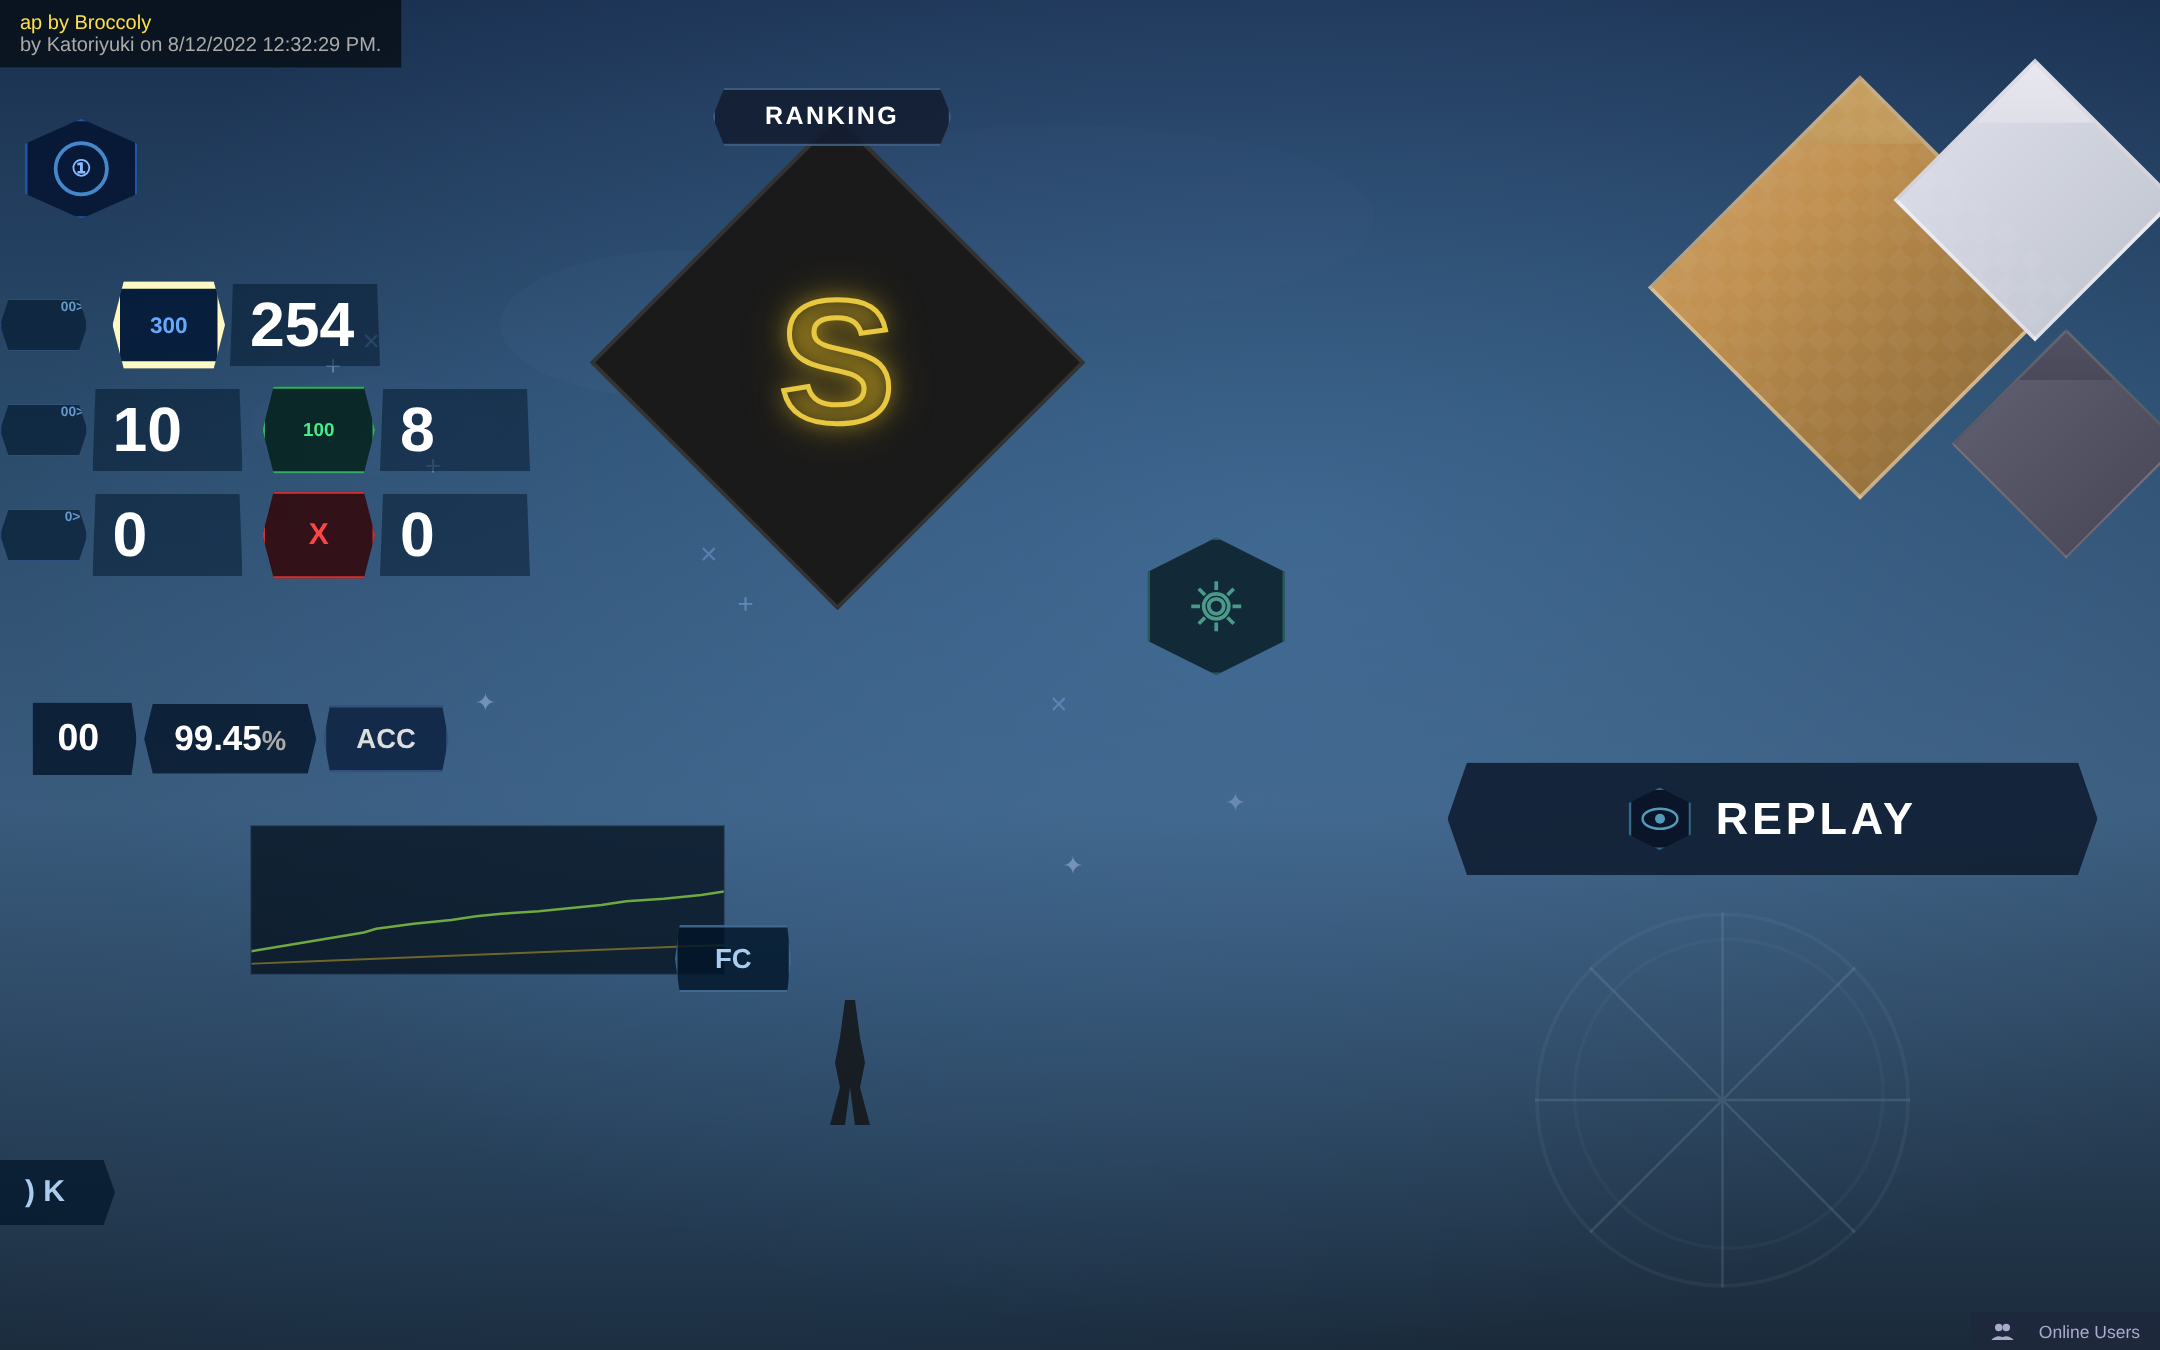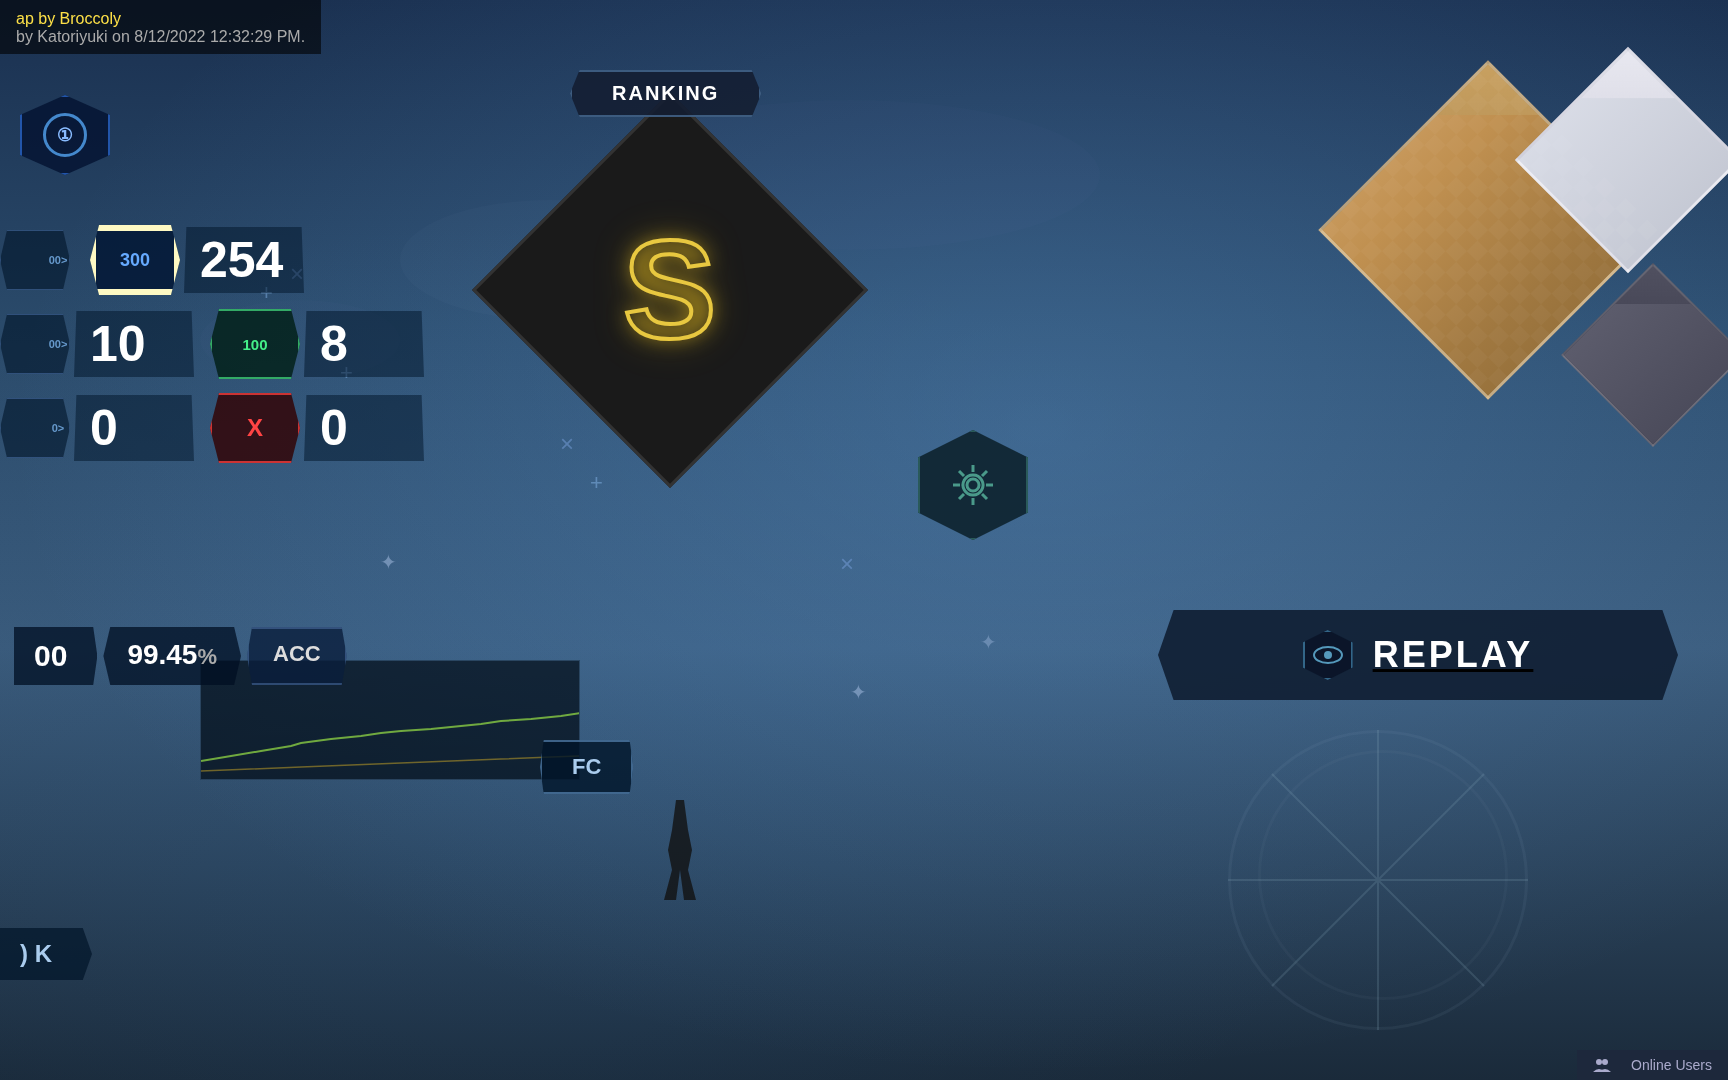--- a/index.html
+++ b/index.html
@@ -290,21 +290,20 @@
       width: 520px;
       height: 90px;
       background: rgba(15,30,50,0.9);
       clip-path: polygon(3% 0%, 97% 0%, 100% 50%, 97% 100%, 3% 100%, 0% 50%);
       display: flex;
       align-items: center;
       justify-content: center;
       cursor: pointer;
       z-index: 8;
       gap: 20px;
-      text-decoration: underline;
     }
 
     .replay-eye {
       width: 50px;
       height: 50px;
       clip-path: polygon(50% 0%, 100% 25%, 100% 75%, 50% 100%, 0% 75%, 0% 25%);
       background: rgba(10,20,40,0.9);
       border: 2px solid #336688;
       display: flex;
       align-items: center;
@@ -338,26 +337,26 @@
     .sparkle {
       position: absolute;
       color: rgba(150,200,255,0.6);
       font-size: 20px;
       pointer-events: none;
     }
 
     
     .left-badge {
       width: 70px;
-      height: 60px;
+      height: 42px;
       clip-path: polygon(10% 0%, 90% 0%, 100% 50%, 90% 100%, 10% 100%, 0% 50%);
       background: rgba(0,20,40,0.6);
       border: 1px solid rgba(80,120,180,0.5);
       display: flex;
-      align-items: center;
+      align-items: flex-start;
       justify-content: center;
       color: rgba(150,200,255,0.7);
       font-size: 14px;
       font-weight: bold;
       flex-shrink: 0;
       margin-right: 4px;
       padding-left: 46px;
     }
 
     
@@ -383,27 +382,28 @@
       display: flex;
       align-items: center;
       justify-content: center;
       color: #88bbff;
       font-size: 18px;
       font-weight: bold;
     }
 
     .bottom-combo-area {
       position: absolute;
-      top: 627px;
+      top: 562px;
       left: 0;
       width: 630px;
       display: flex;
+      align-items: center;
       z-index: 6;
       gap: 6px;
-      padding-left: 14px;
+      padding-left: 26px;
     }
 
     .combo-left-val {
       background: rgba(0,15,35,0.75);
       clip-path: polygon(0% 0%, 95% 0%, 100% 50%, 95% 100%, 0% 100%);
       padding: 12px 30px 12px 20px;
       font-size: 30px;
       font-weight: bold;
       color: #ffffff;
       min-width: 80px;

